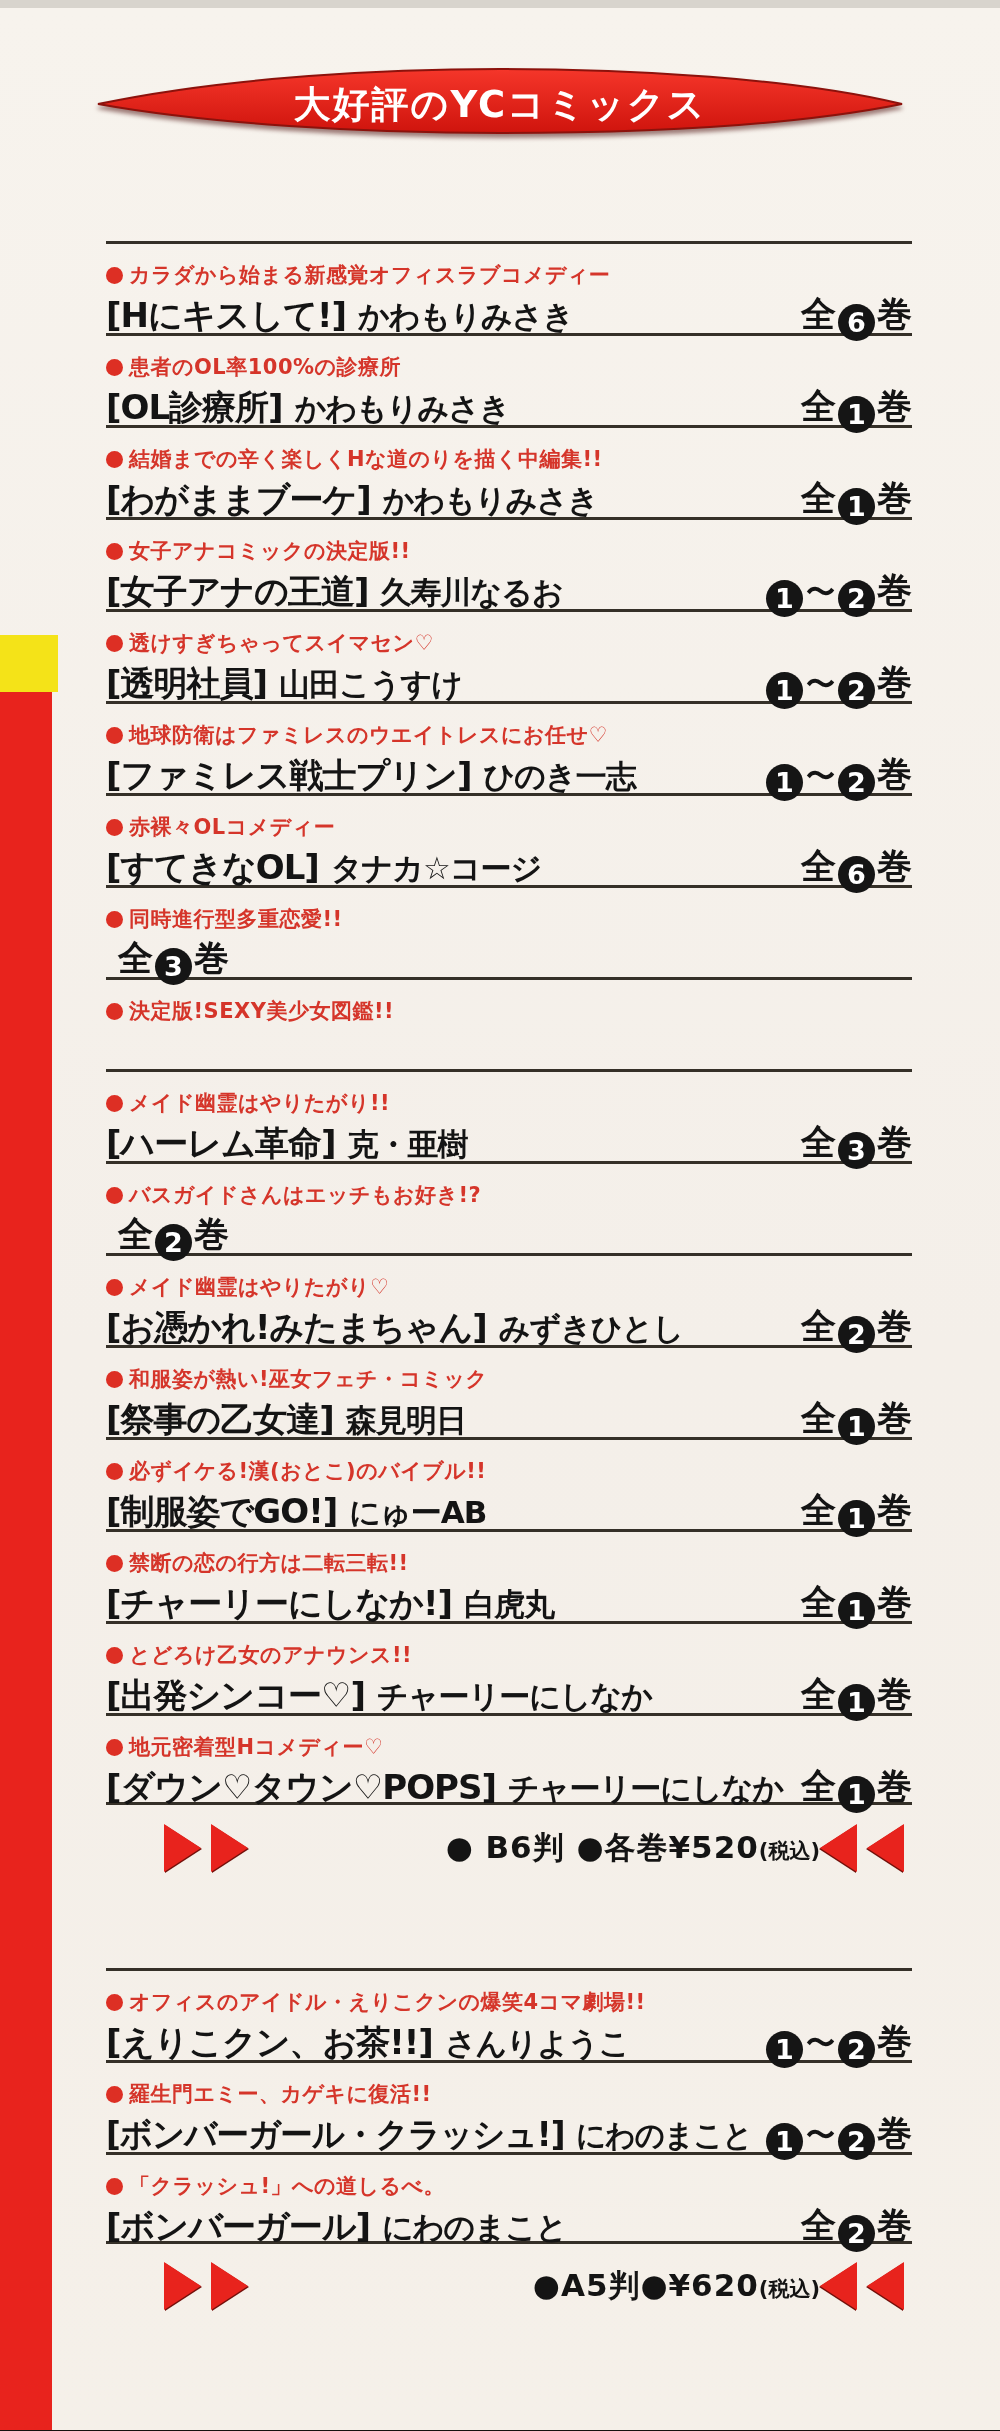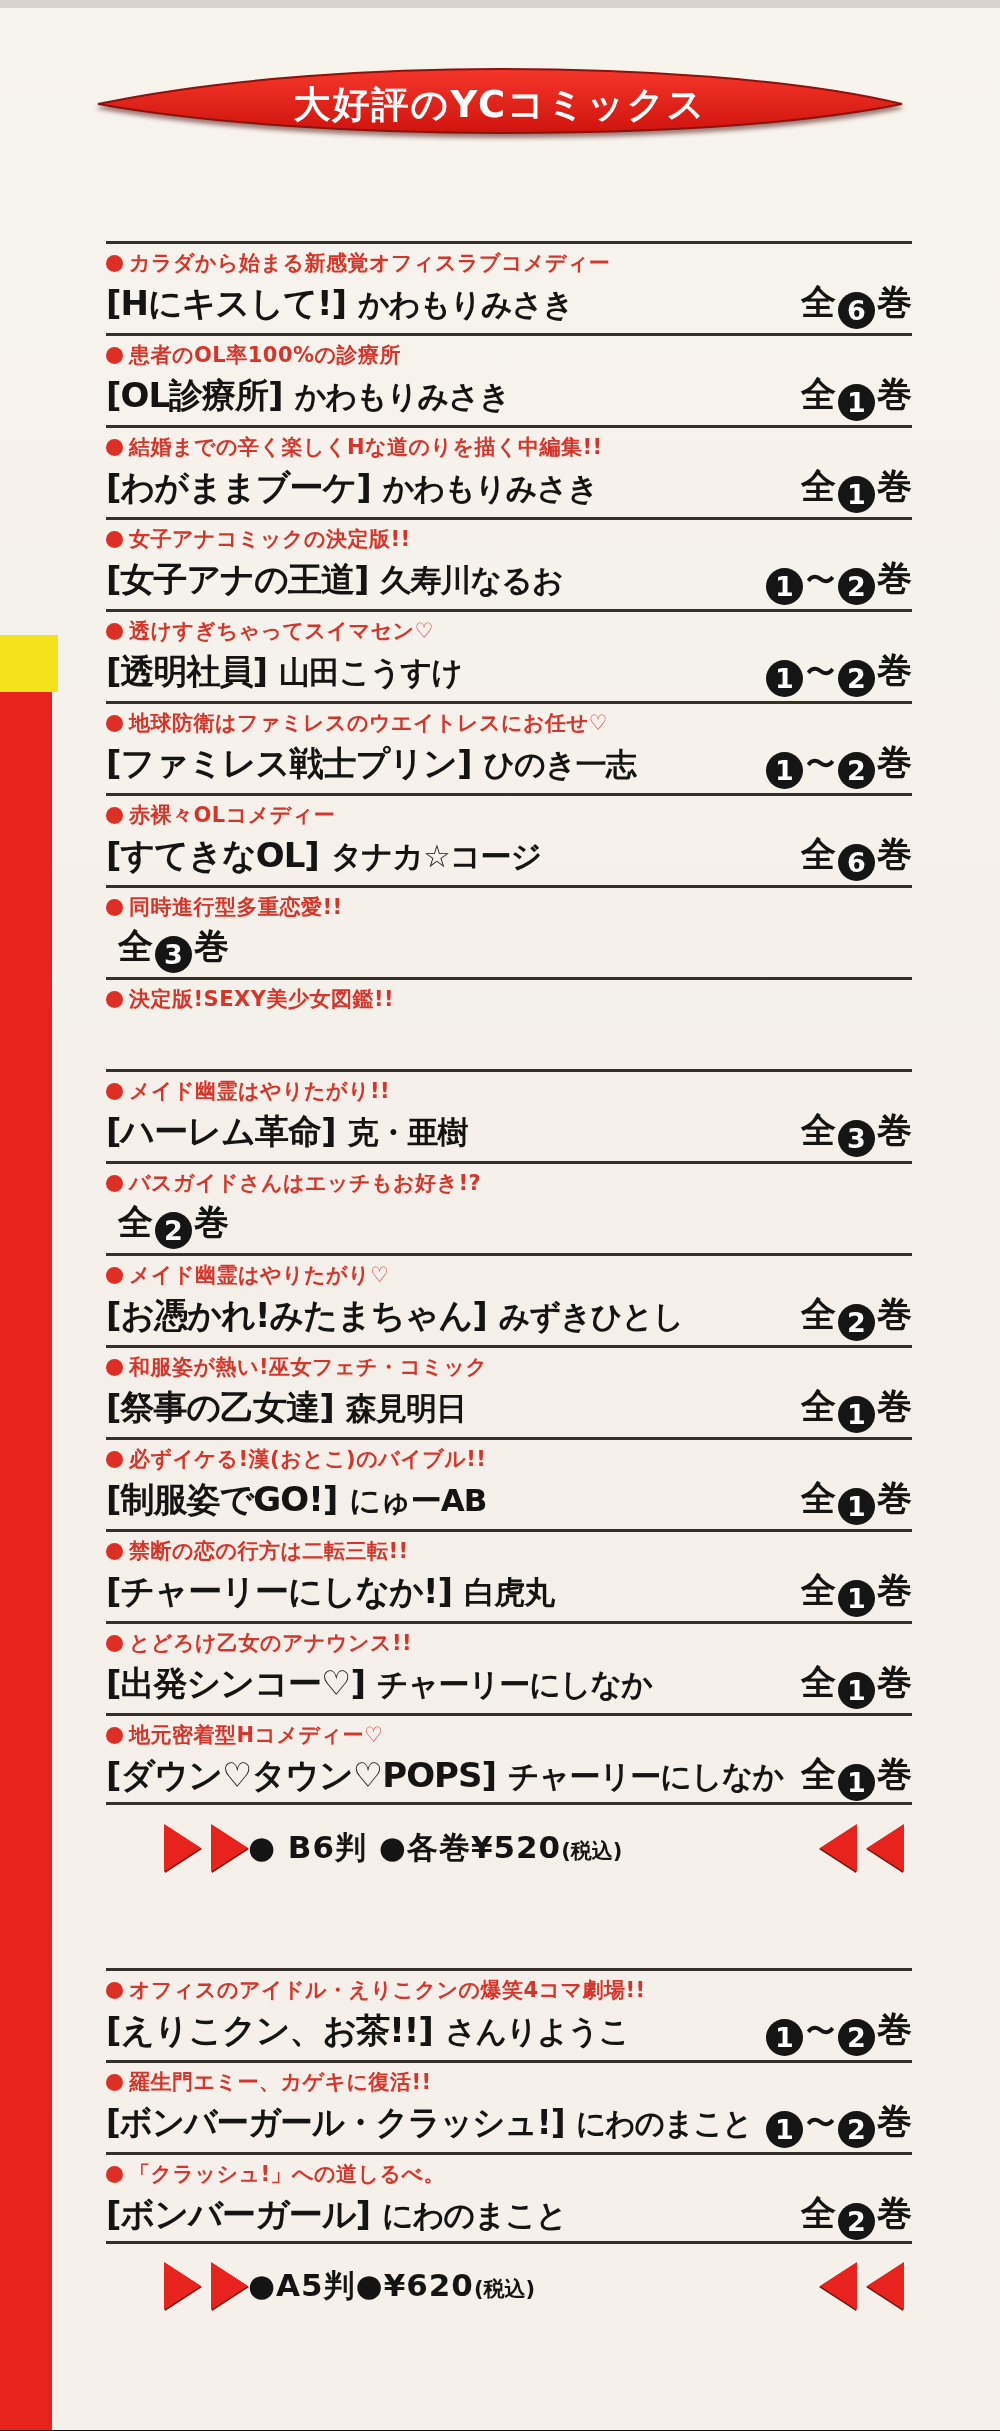--- a/index.html
+++ b/index.html
@@ -13,21 +13,21 @@
   .bottom-edge{position:absolute;left:0;top:2422px;width:1000px;height:9px;background:#15120f;}
 
   
   .banner-svg{position:absolute;left:92px;top:56px;filter:drop-shadow(0 4px 2px rgba(70,6,4,0.5));}
   .banner-text{font-family:"DejaVu Sans","Liberation Sans",sans-serif;font-weight:bold;}
 
   
   .list{position:absolute;left:106px;width:806px;}
   #list-top{top:233px;}
   #list-bottom{top:1960px;}
-  .entry{height:92px;box-sizing:border-box;border-top:3px solid #353028;padding-top:5px;}
+  .entry{height:92px;box-sizing:border-box;border-top:3px solid #353028;padding-top:17px;}
   .entries .entry:last-child{border-bottom:3px solid #353028;}
   .tagline{height:28px;line-height:28px;white-space:nowrap;}
   .dot{display:inline-block;width:17px;height:17px;border-radius:50%;background:#dd2f24;
        margin-right:6px;vertical-align:-2px;}
   .tag-text{font-size:21px;font-weight:bold;color:#d5352a;letter-spacing:0.5px;}
   .titlerow{display:flex;align-items:center;height:52px;margin-top:1px;}
   .tleft{flex:1 1 auto;min-width:0;white-space:nowrap;transform-origin:left center;}
   .title{font-size:34px;font-weight:bold;color:#141414;letter-spacing:-1px;margin-right:12px;}
   .author{font-size:31px;font-weight:bold;color:#141414;letter-spacing:-1px;}
   .vol{white-space:nowrap;margin-left:12px;flex:0 0 auto;}
@@ -41,21 +41,21 @@
   .footer-row{position:absolute;left:106px;width:806px;height:60px;display:flex;align-items:center;}
   #footer-top{top:1810px;}
   #footer-bottom{top:2248px;}
   .arrow-group{display:flex;gap:10px;flex:0 0 auto;}
   .arrow-group.left{margin-left:58px;}
   .arrow-group.right{margin-right:8px;}
   .tri-r{width:0;height:0;border-top:24px solid transparent;border-bottom:24px solid transparent;
          border-left:37px solid #e8231d;filter:drop-shadow(1px 1px 0 #73100b);}
   .tri-l{width:0;height:0;border-top:24px solid transparent;border-bottom:24px solid transparent;
          border-right:37px solid #e8231d;filter:drop-shadow(-1px 1px 0 #73100b);}
-  .footer-text{flex:1 1 auto;text-align:left;font-weight:bold;color:#141414;white-space:nowrap;}
+  .footer-text{flex:1 1 auto;text-align:right;font-weight:bold;color:#141414;white-space:nowrap;}
   .footer-main{font-size:31px;letter-spacing:1px;}
   .footer-tax{font-size:21px;}
 </style>
 </head>
 <body>
 
 <div class="page">
 
   <div class="tab-yellow"></div>
   <div class="strip-red"></div>

